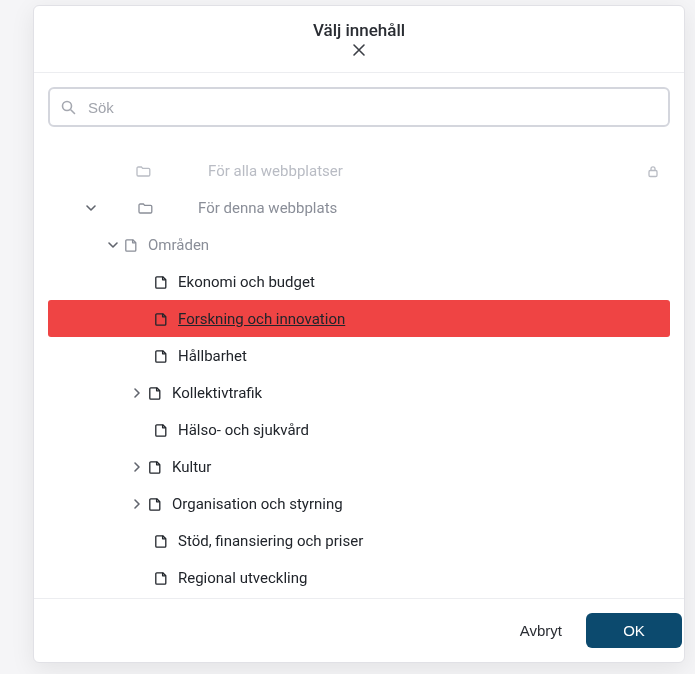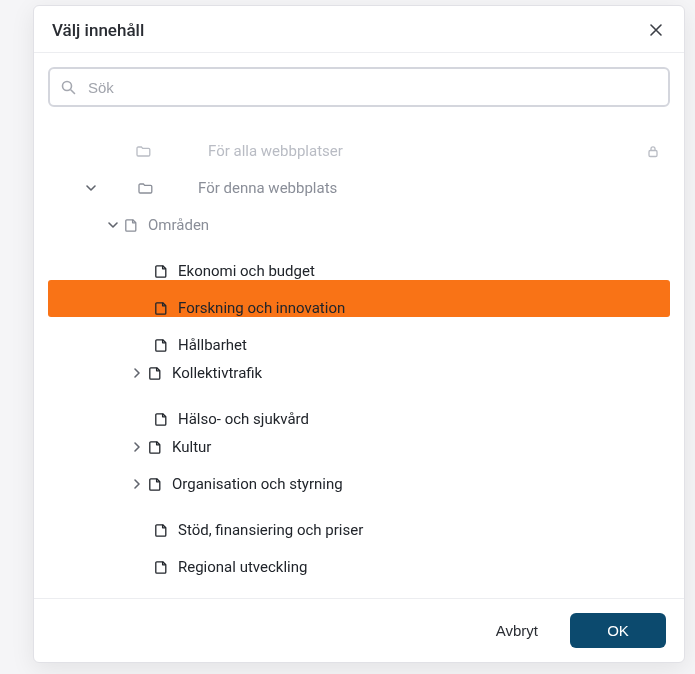--- a/index.html
+++ b/index.html
@@ -20,20 +20,21 @@
     box-shadow: 0 6px 24px rgba(0,0,0,0.08);
     display: flex;
     flex-direction: column;
   }
   .dialog-header {
     display: flex;
     align-items: center;
     justify-content: space-between;
     padding: 14px 18px 12px 18px;
     border-bottom: 1px solid #ecedf0;
+    flex-direction: column;
   }
   .dialog-title {
     font-size: 17px;
     font-weight: 500;
     color: #2a2d33;
   }
   .close-btn {
     width: 20px; height: 20px;
     display: flex; align-items: center; justify-content: center;
     cursor: pointer;
@@ -72,21 +73,22 @@
     font-size: 15px;
   }
   .tree-row {
     display: flex;
     align-items: center;
     height: 37px;
     border-radius: 3px;
     cursor: pointer;
   }
   .tree-row.selected {
-    background: #f97316;
+    background: #ef4444;
+    text-decoration: underline;
   }
   .tree-row.disabled {
     color: #b9bcc4;
     cursor: default;
   }
   .tree-row.parent {
     color: #8a8e98;
   }
   .tree-label {
     margin-left: 8px;
@@ -106,27 +108,27 @@
   }
   .right-icon {
     margin-left: auto;
     margin-right: 8px;
     color: #b9bcc4;
   }
   .indent-0 { padding-left: 20px; gap: 48px; }
   .indent-1 { padding-left: 34px; gap: 36px; }
   .indent-2 { padding-left: 56px; text-align: right; }
   .indent-3 { padding-left: 80px; }
-  .indent-3-leaf { padding-left: 104px; align-items: flex-end; }
+  .indent-3-leaf { padding-left: 104px; }
   .dialog-footer {
     border-top: 1px solid #ecedf0;
-    padding: 14px 18px;
+    padding: 14px 2px;
     display: flex;
     justify-content: flex-end;
-    gap: 26px;
+    gap: 18px;
     align-items: center;
   }
   .btn {
     font-size: 15px;
     border: none;
     cursor: pointer;
     border-radius: 6px;
     padding: 9px 28px;
     background: none;
   }

